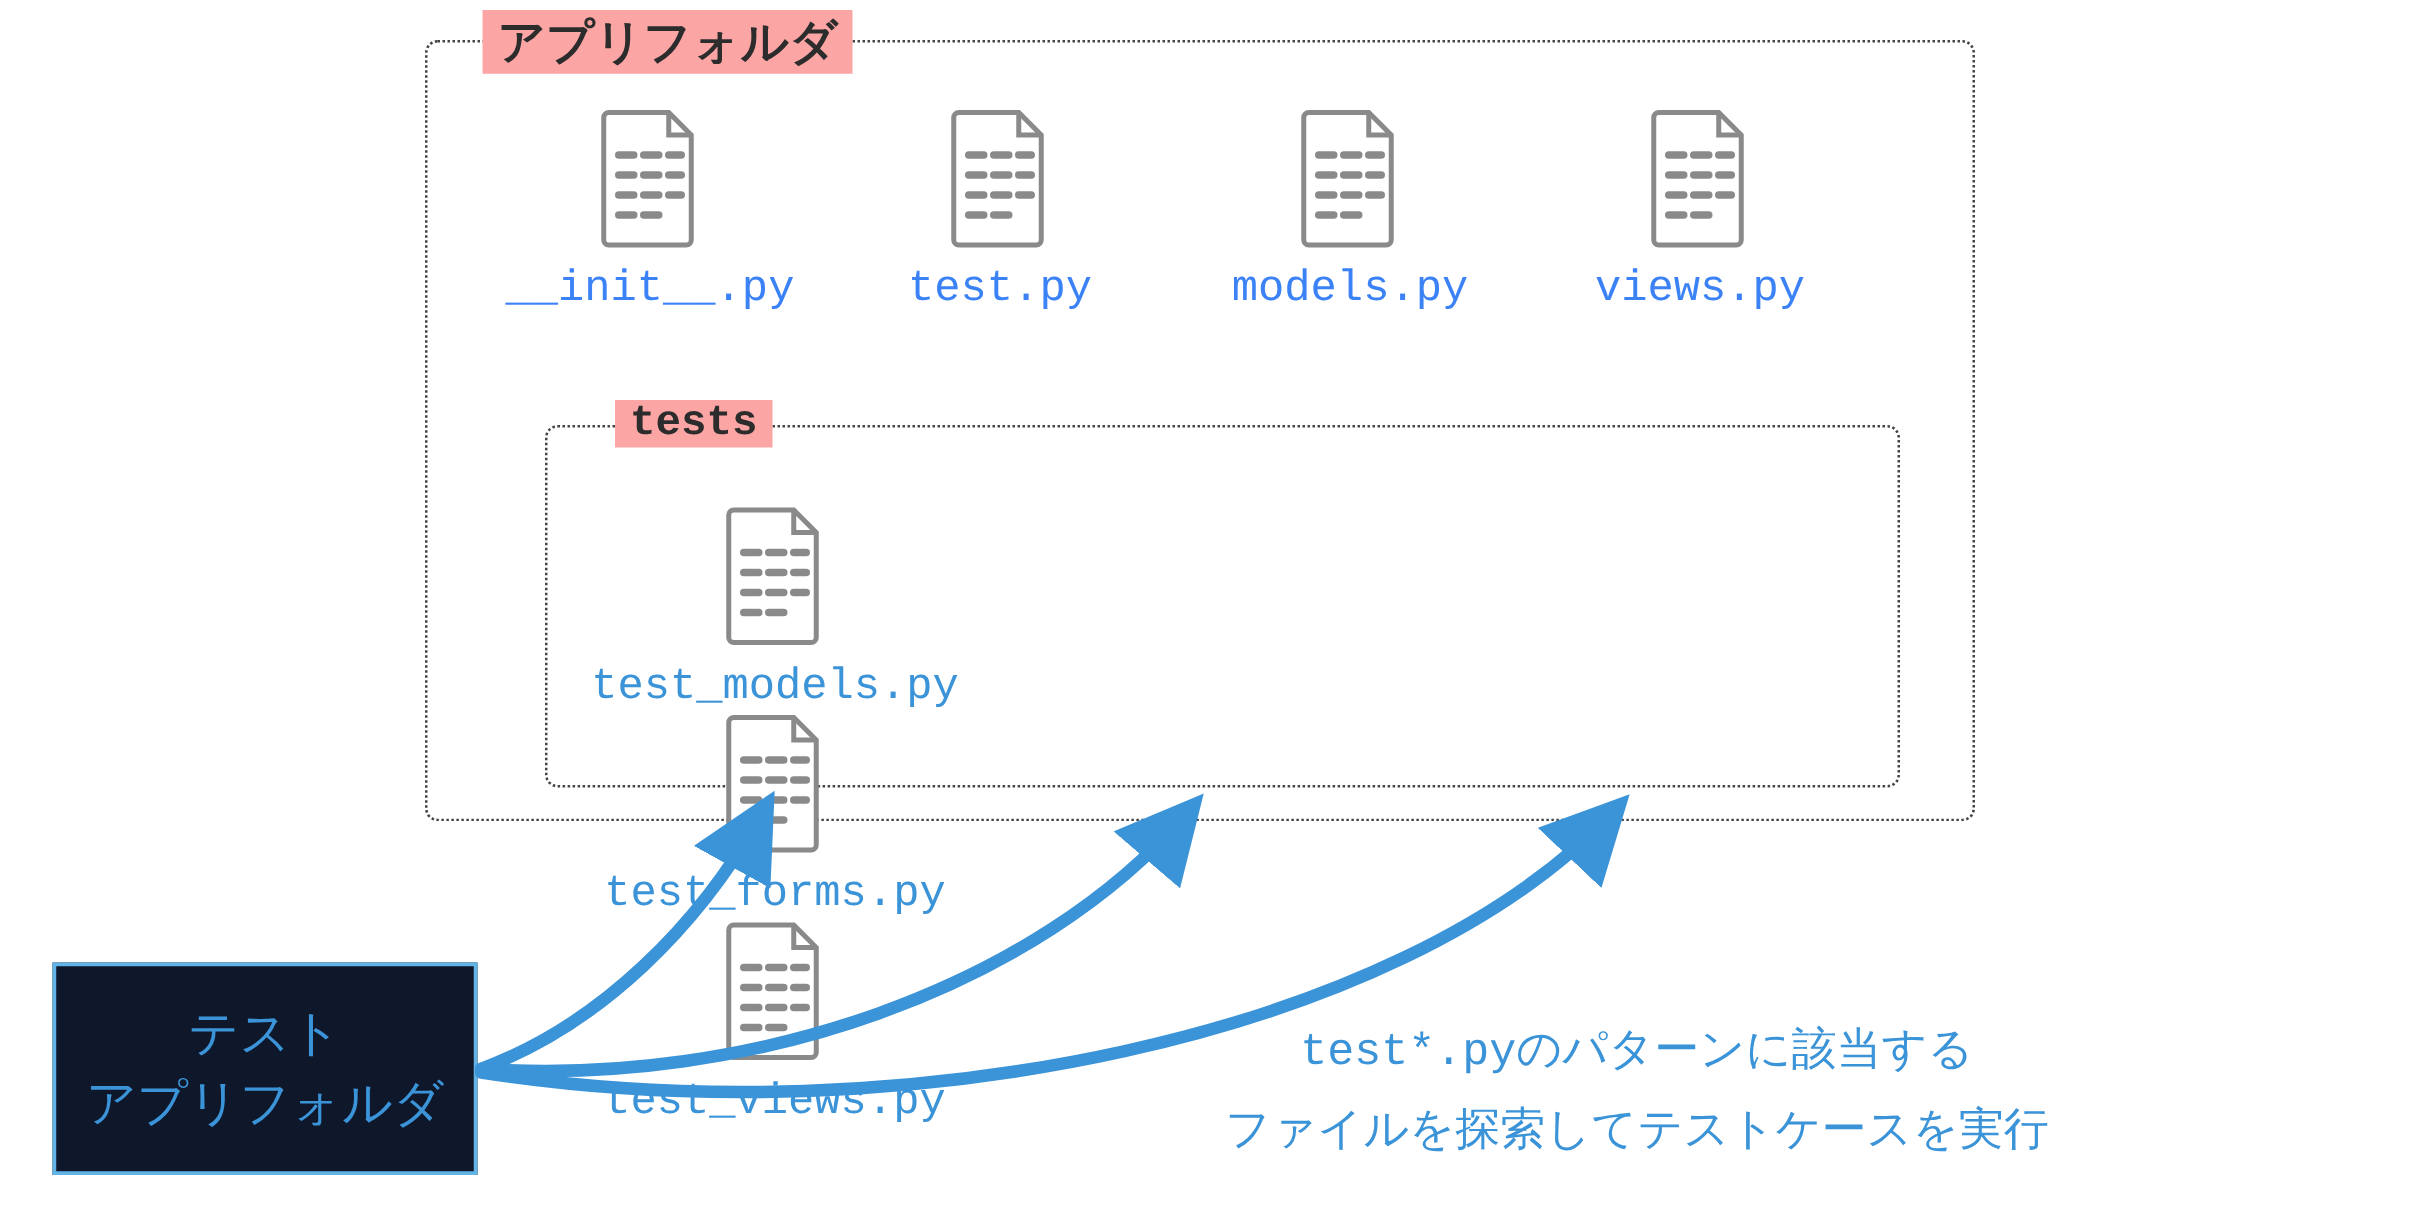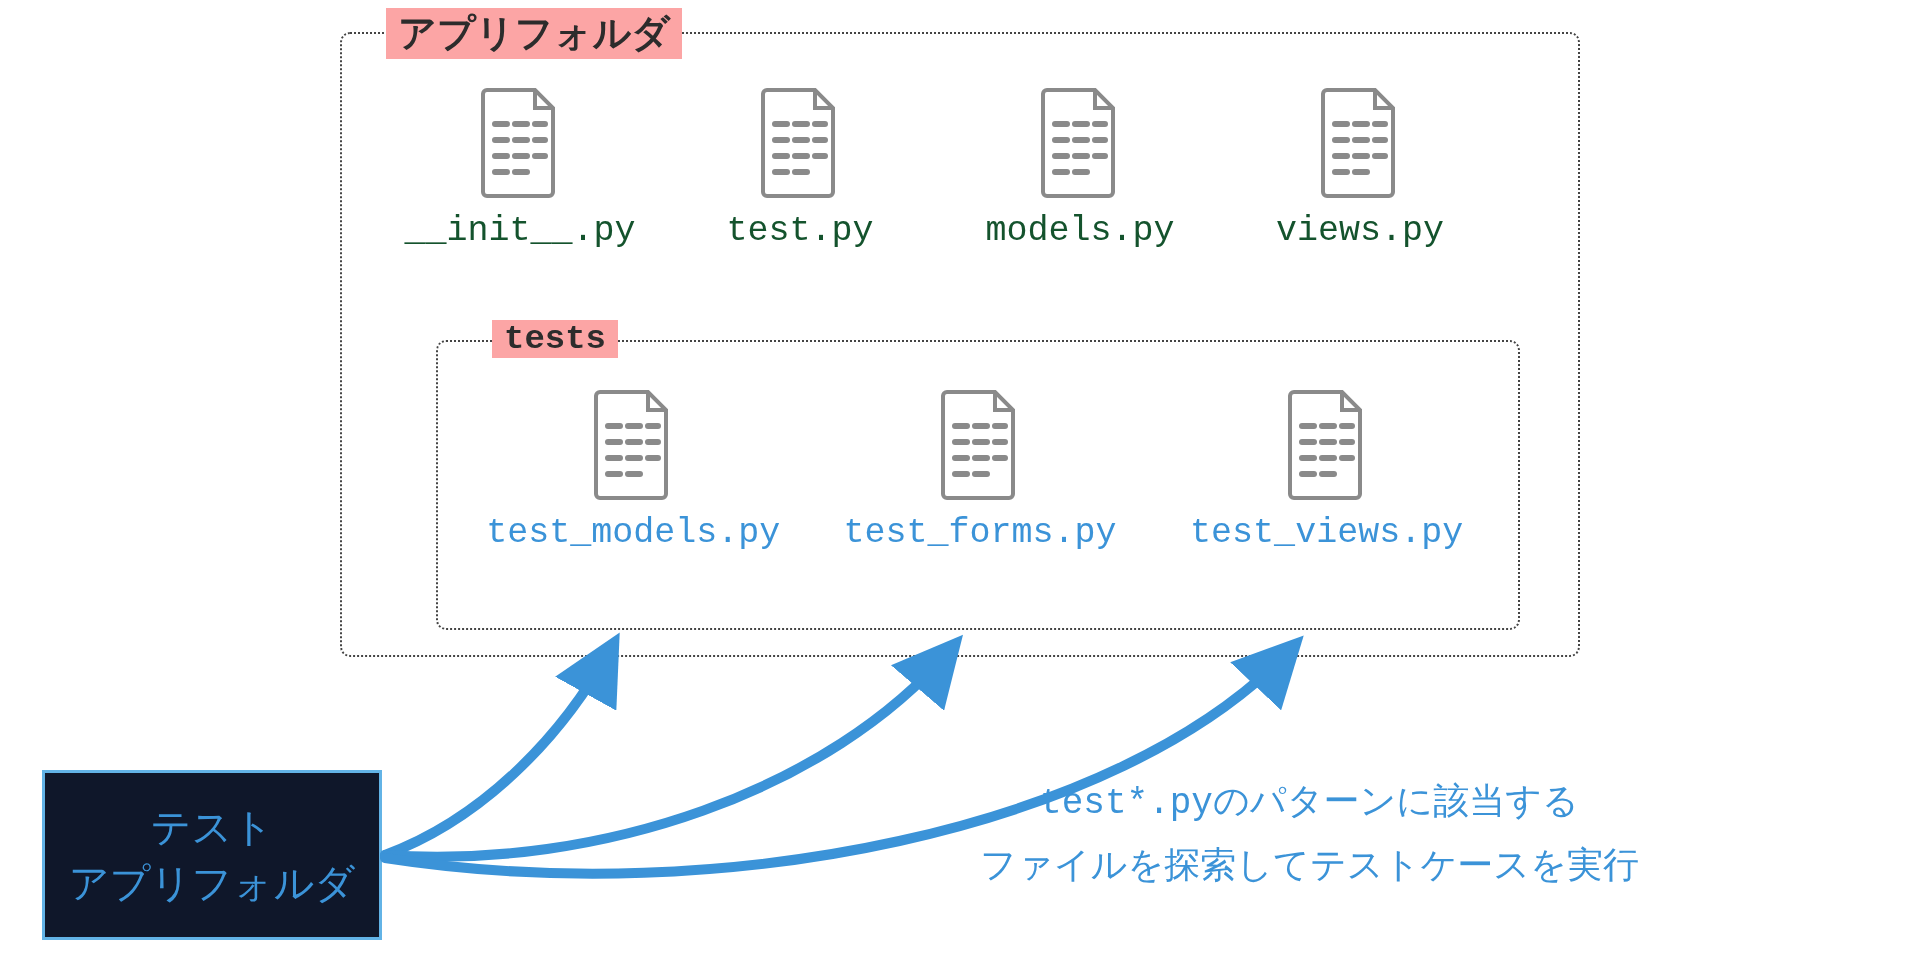--- a/index.html
+++ b/index.html
@@ -34,21 +34,21 @@
     justify-content: space-around;
     align-items: flex-start;
   }
   .file-item {
     display: flex;
     flex-direction: column;
     align-items: center;
     width: 260px;
   }
   .file-label-gray {
-    color: #14532d;
+    color: #3b82f6;
     font-size: 35px;
     line-height: 1.2;
     margin-top: 10px;
     white-space: nowrap;
   }
   .file-label-blue {
     color: #3b93d8;
     font-size: 35px;
     line-height: 1.2;
     margin-top: 10px;
@@ -143,21 +143,21 @@
         <line x1="20" y1="86" x2="54" y2="86"></line>
       </g>
     </svg>
     <div class="file-label-gray mono">views.py</div>
   </div>
 </div>
 
 <div class="dashed-box" style="left:436px; top:340px; width:1084px; height:290px;"></div>
 <div class="box-legend mono" style="left:492px; top:320px; font-size:34px;">tests</div>
 
-<div class="file-row" style="left:460px; top:388px; width:1040px;">
+<div class="file-row" style="left:460px; top:404px; width:1040px;flex-direction:column;">
   <div class="file-item" style="width:320px;">
     <svg width="90" height="114" viewBox="0 0 90 114">
       <path d="M12 4 h48 l18 18 v84 a4 4 0 0 1 -4 4 h-62 a4 4 0 0 1 -4 -4 v-98 a4 4 0 0 1 4 -4 z" fill="#ffffff" stroke="#8a8a8a" stroke-width="4"></path>
       <path d="M60 4 v18 h18" fill="none" stroke="#8a8a8a" stroke-width="4"></path>
       <g stroke="#8a8a8a" stroke-width="6" stroke-linecap="round" stroke-dasharray="12 8">
         <line x1="20" y1="38" x2="70" y2="38"></line>
         <line x1="20" y1="54" x2="70" y2="54"></line>
         <line x1="20" y1="70" x2="70" y2="70"></line>
         <line x1="20" y1="86" x2="54" y2="86"></line>
       </g>
@@ -190,21 +190,21 @@
     </svg>
     <div class="file-label-blue mono">test_views.py</div>
   </div>
 </div>
 
 <div class="framework-box" style="left:42px; top:770px;">
   <div>テスト</div>
   <div>アプリフォルダ</div>
 </div>
 
-<div class="explain" style="left:980px; top:770px;">
+<div class="explain" style="left:980px; top:808px;">
   <div><span class="mono">test*.pyのパターンに該当する</span></div>
   <div>ファイルを探索してテストケースを実行</div>
 </div>
 
 <svg class="arrows" viewBox="0 0 1930 974">
   <defs>
     <marker id="arrowhead" markerWidth="7" markerHeight="7" refX="5" refY="3.5" orient="auto" markerUnits="strokeWidth">
       <path d="M0,0 L7,3.5 L0,7 Z" fill="#3b93d8"></path>
     </marker>
   </defs>

